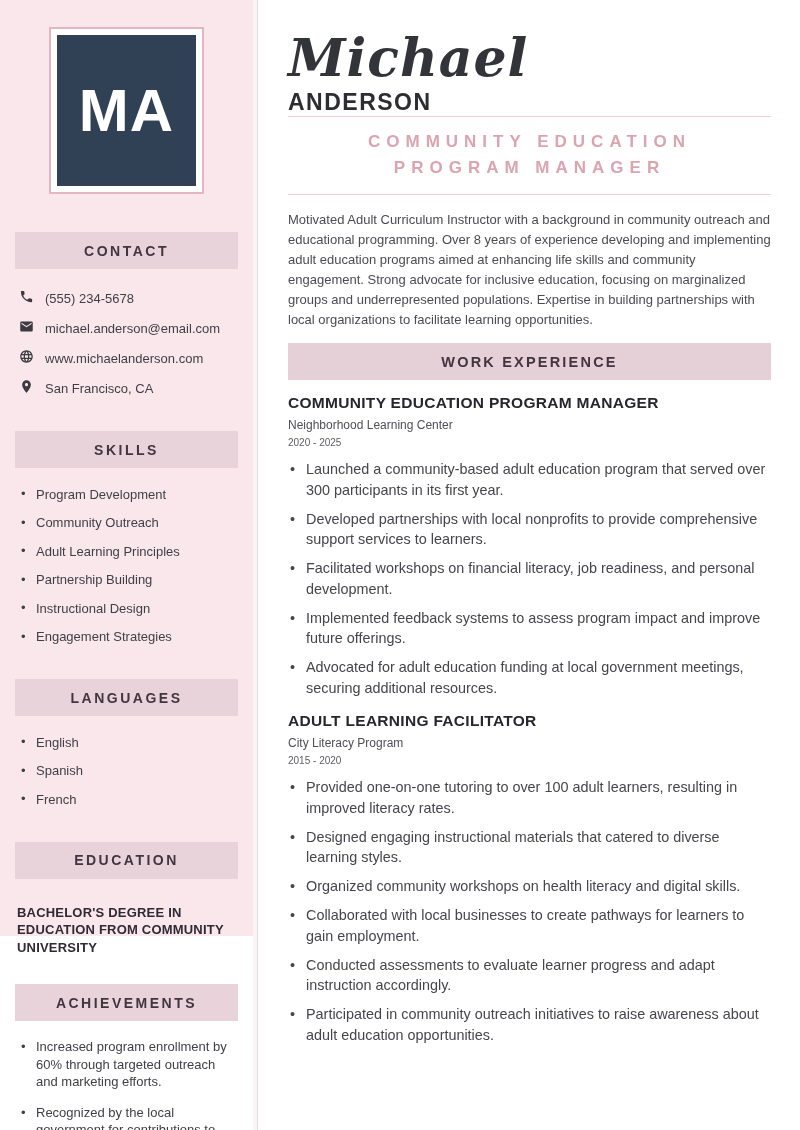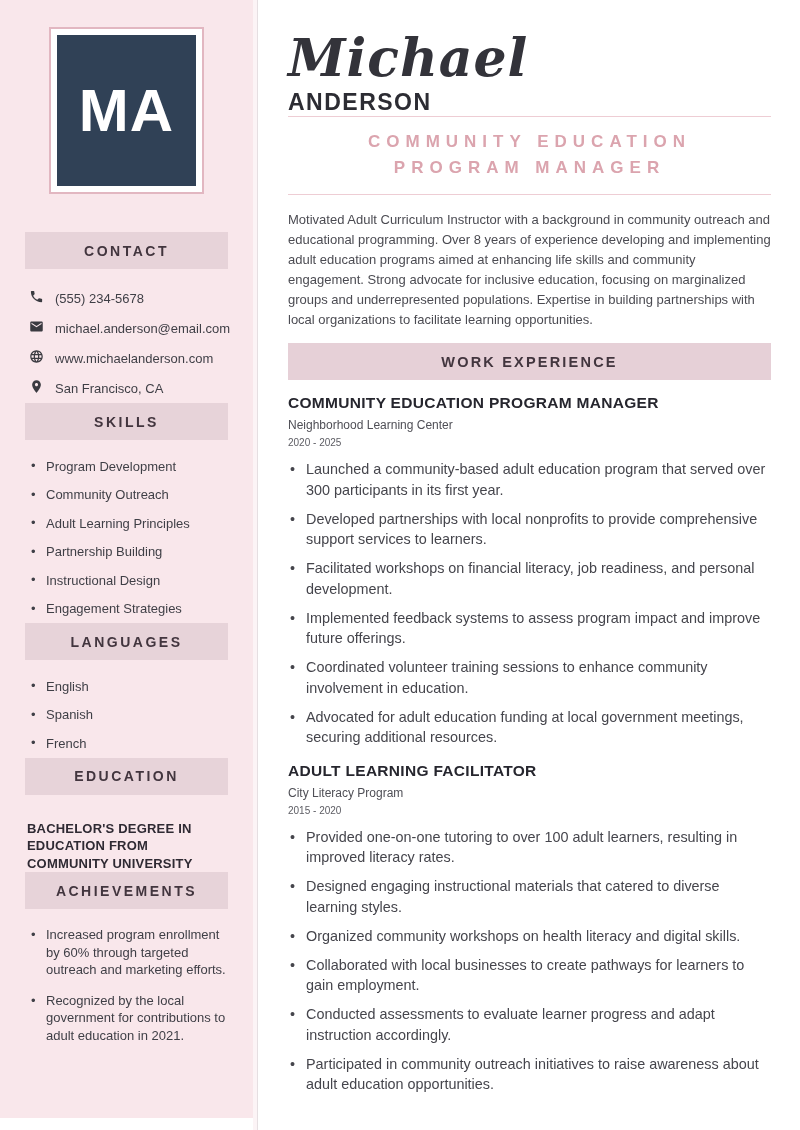--- a/index.html
+++ b/index.html
@@ -19,43 +19,43 @@
   body{
     width:800px;height:1130px;
     font-family:"Liberation Sans","DejaVu Sans",sans-serif;
     color:var(--body-text);
     overflow:hidden;
   }
   .page{display:flex;width:800px;height:1130px;background:#fff;}
 
   
   .sidebar{
-    width:253px;flex:0 0 253px;height:1118px;
+    width:253px;flex:0 0 253px;height:936px;
     background:var(--sidebar-bg);
-    padding:0 25px;
+    padding:0 15px;
   }
   .divider{width:5px;flex:0 0 5px;background:#fcf4f6;border-right:1px solid #e6dfe2;}
   .photo-frame{
     width:155px;height:167px;
     margin:27px auto 0;
     border:2px solid var(--photo-border);
     background:#fff;
     padding:6px;
   }
   .photo-inner{
     width:100%;height:100%;
     background:var(--navy);
     display:flex;align-items:center;justify-content:center;
   }
   .initials{
     color:#fff;font-size:60px;font-weight:bold;letter-spacing:1px;
     font-family:"Liberation Sans","DejaVu Sans",sans-serif;
   }
   .side-band{
-    height:37px;
+    margin-top:28px;height:37px;
     background:var(--band-bg);
     display:flex;align-items:center;justify-content:center;
     font-size:14px;font-weight:bold;letter-spacing:2.5px;
     color:var(--band-text);
   }
   .side-band.first{margin-top:38px;}
   .contact-list{margin-top:14px;}
   .contact-row{
     display:flex;align-items:center;gap:11px;
     padding:6px 0;margin-left:4px;
@@ -215,21 +215,20 @@
 
     <section class="job">
       <div class="job-title">COMMUNITY EDUCATION PROGRAM MANAGER</div>
       <div class="job-company">Neighborhood Learning Center</div>
       <div class="job-dates">2020 - 2025</div>
       <ul class="job-bullets">
           <li>Launched a community-based adult education program that served over 300 participants in its first year.</li>
           <li>Developed partnerships with local nonprofits to provide comprehensive support services to learners.</li>
           <li>Facilitated workshops on financial literacy, job readiness, and personal development.</li>
           <li>Implemented feedback systems to assess program impact and improve future offerings.</li>
-          <li>Coordinated volunteer training sessions to enhance community involvement in education.</li>
           <li>Advocated for adult education funding at local government meetings, securing additional resources.</li>
         </ul>
     </section>
 
     <section class="job">
       <div class="job-title">ADULT LEARNING FACILITATOR</div>
       <div class="job-company">City Literacy Program</div>
       <div class="job-dates">2015 - 2020</div>
       <ul class="job-bullets">
           <li>Provided one-on-one tutoring to over 100 adult learners, resulting in improved literacy rates.</li>

